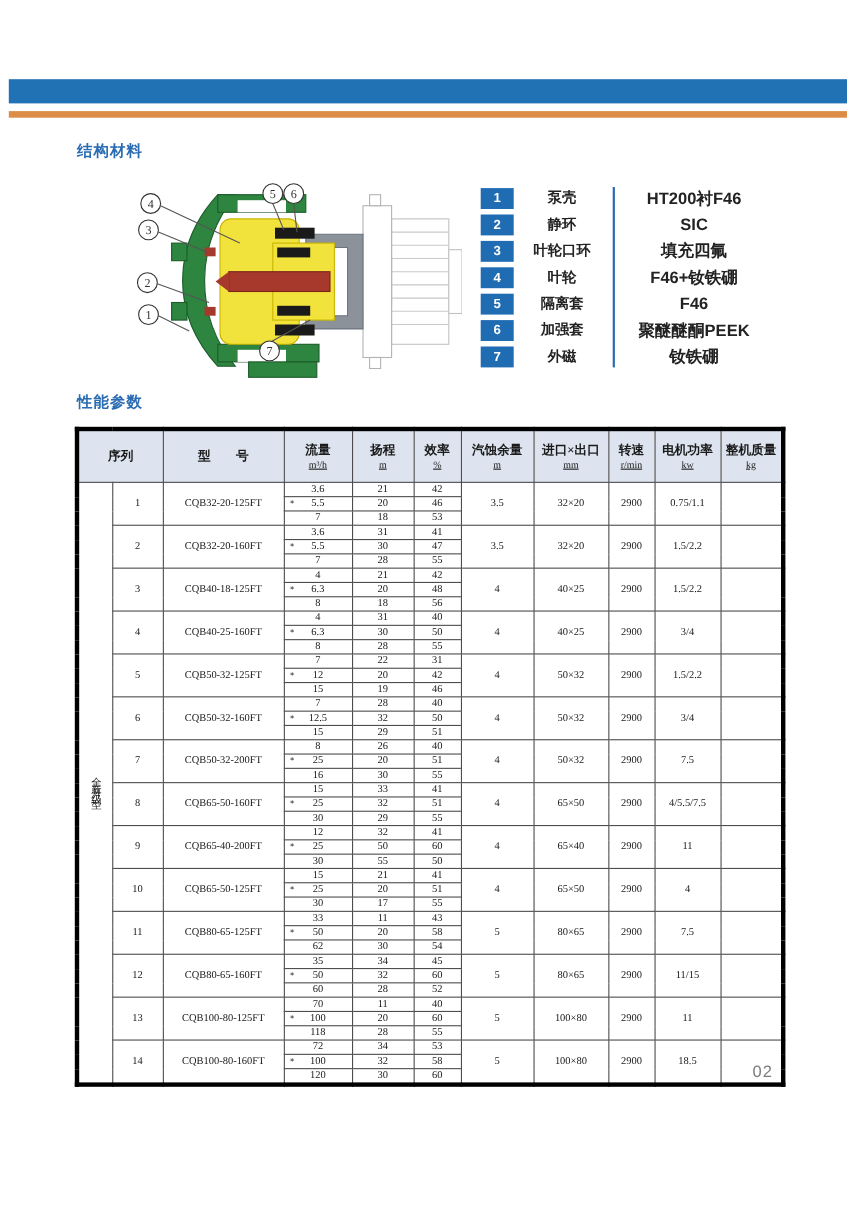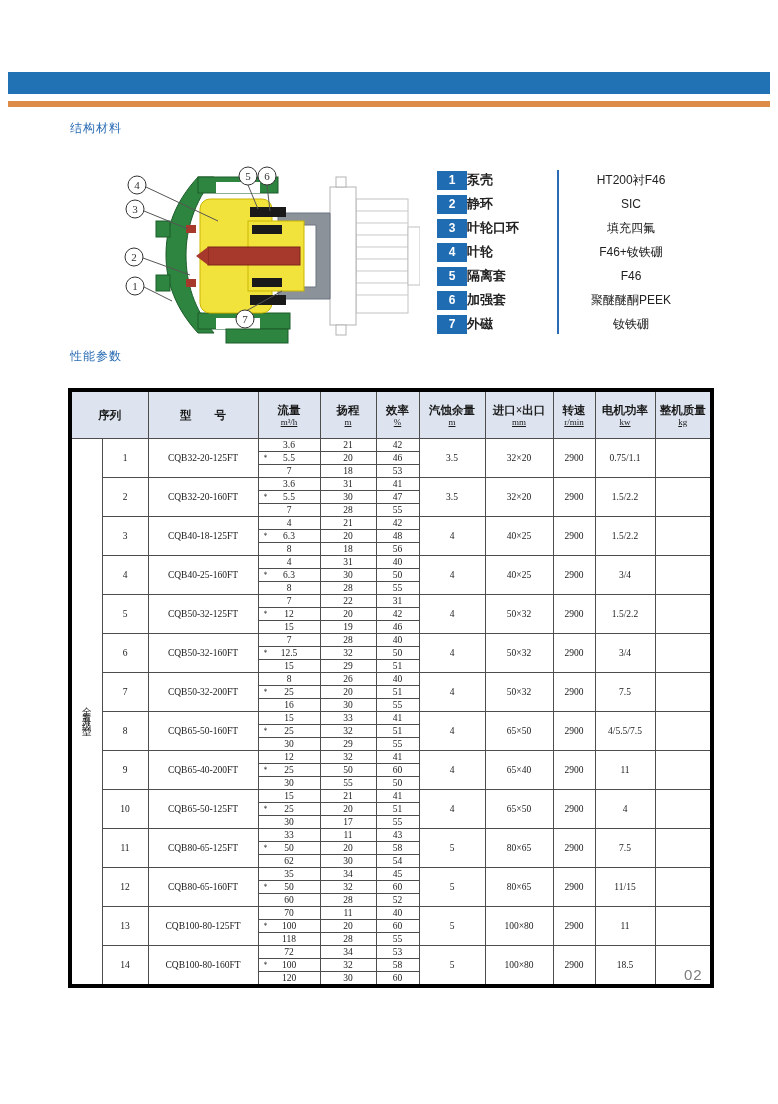--- a/index.html
+++ b/index.html
@@ -4,34 +4,34 @@
 <style>
   html,body{margin:0;padding:0;}
   body{width:778px;height:1104px;background:#ffffff;font-family:"Liberation Sans","DejaVu Sans",sans-serif;}
   .page{position:relative;width:778px;height:1104px;background:#fff;overflow:hidden;}
 
   
   .bar-blue{position:absolute;left:8px;top:72px;width:762px;height:22px;}
   .bar-orange{position:absolute;left:8px;top:101px;width:762px;height:6px;}
 
   
-  .sec-title{position:absolute;left:70px;font-size:12px;font-weight:normal;color:#2a6cb3;letter-spacing:1px;}
+  .sec-title{position:absolute;left:70px;font-size:14px;font-weight:bold;color:#2a6cb3;letter-spacing:1px;margin-top:9px;}
   #title-materials{top:120px;}
   #title-performance{top:348px;}
 
   
   #pump-svg{position:absolute;left:100px;top:163px;width:320px;height:185px;}
 
   
   .materials{position:absolute;left:437px;top:168px;width:312px;}
   .mat-row{display:flex;align-items:center;height:24px;}
   .mat-badge{width:30px;height:19px;background:#1f6cb3;color:#fff;font-size:12px;font-weight:bold;
              display:flex;align-items:center;justify-content:center;}
-  .mat-part{width:88px;font-size:13px;font-weight:bold;color:#222;}
-  .mat-value{width:152px;text-align:center;font-size:12px;font-weight:normal;color:#222;}
+  .mat-part{width:88px;text-align:center;font-size:13px;font-weight:bold;color:#222;}
+  .mat-value{width:152px;text-align:center;font-size:15px;font-weight:bold;color:#222;}
   .mat-divider{position:absolute;left:120px;top:2px;width:2px;height:164px;background:#2a6cb3;}
 
   
   .perf-wrap{position:absolute;left:68px;top:388px;}
   table.perf{border-collapse:collapse;table-layout:fixed;width:642px;border:4px solid #000000;
              font-family:"Liberation Serif","DejaVu Serif",serif;}
   .perf th,.perf td{border:1px solid #4d4d4d;padding:0;text-align:center;vertical-align:middle;color:#1a1a1a;}
   .perf thead th{background:#dde4ef;height:46px;}
   .h-cn{font-size:11.5px;font-weight:bold;line-height:14px;}
   .h-unit{font-size:9px;font-weight:normal;line-height:11px;text-decoration:underline;}

